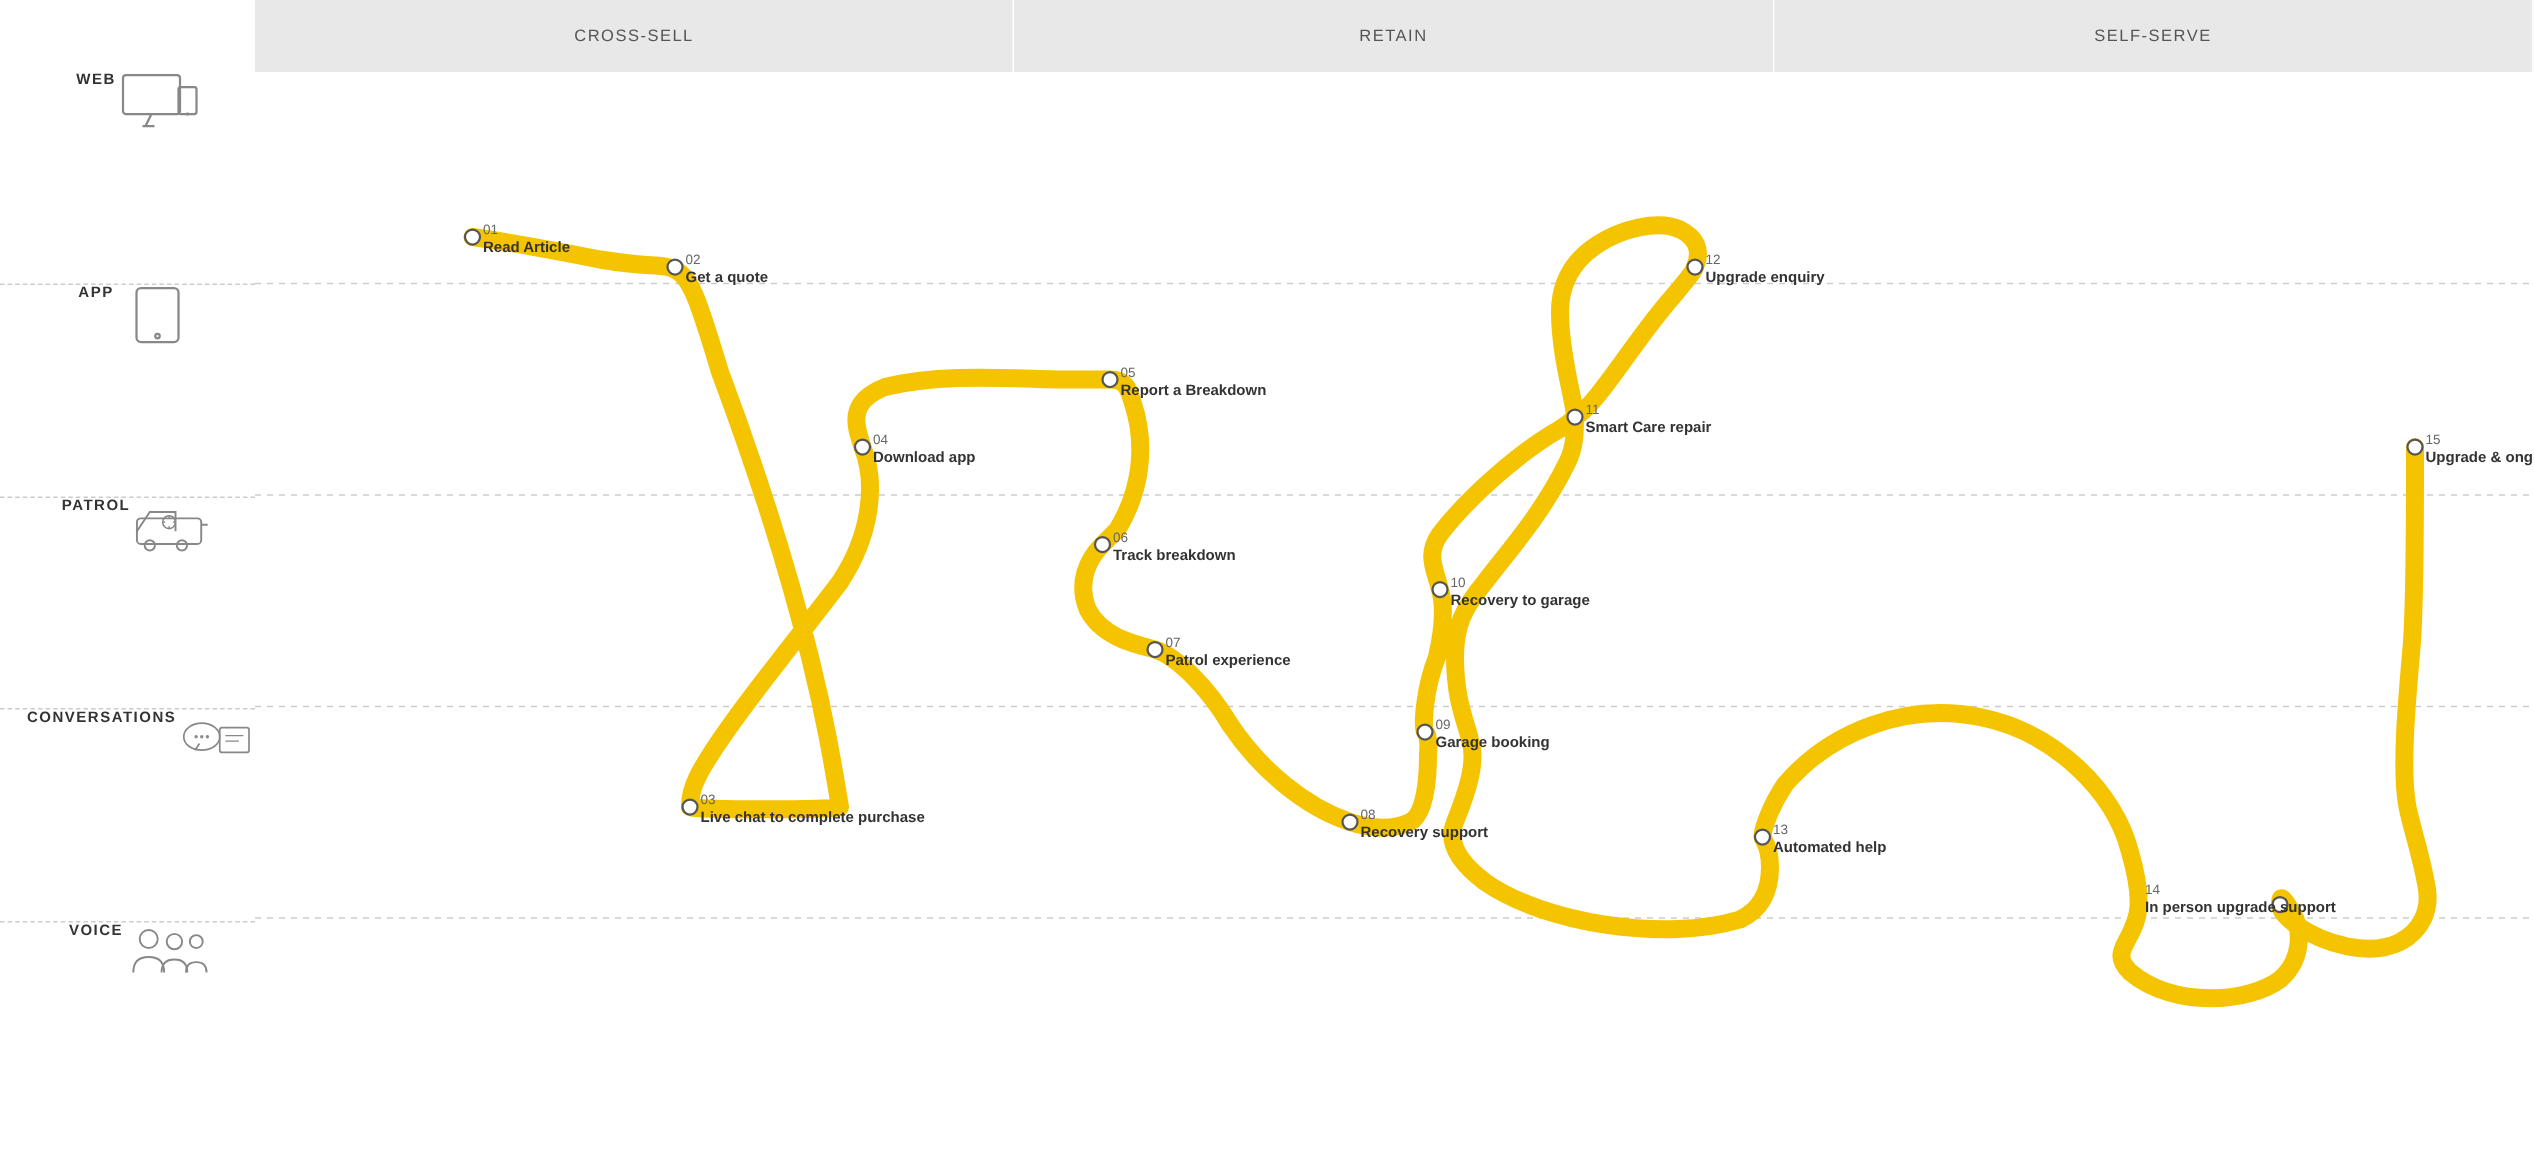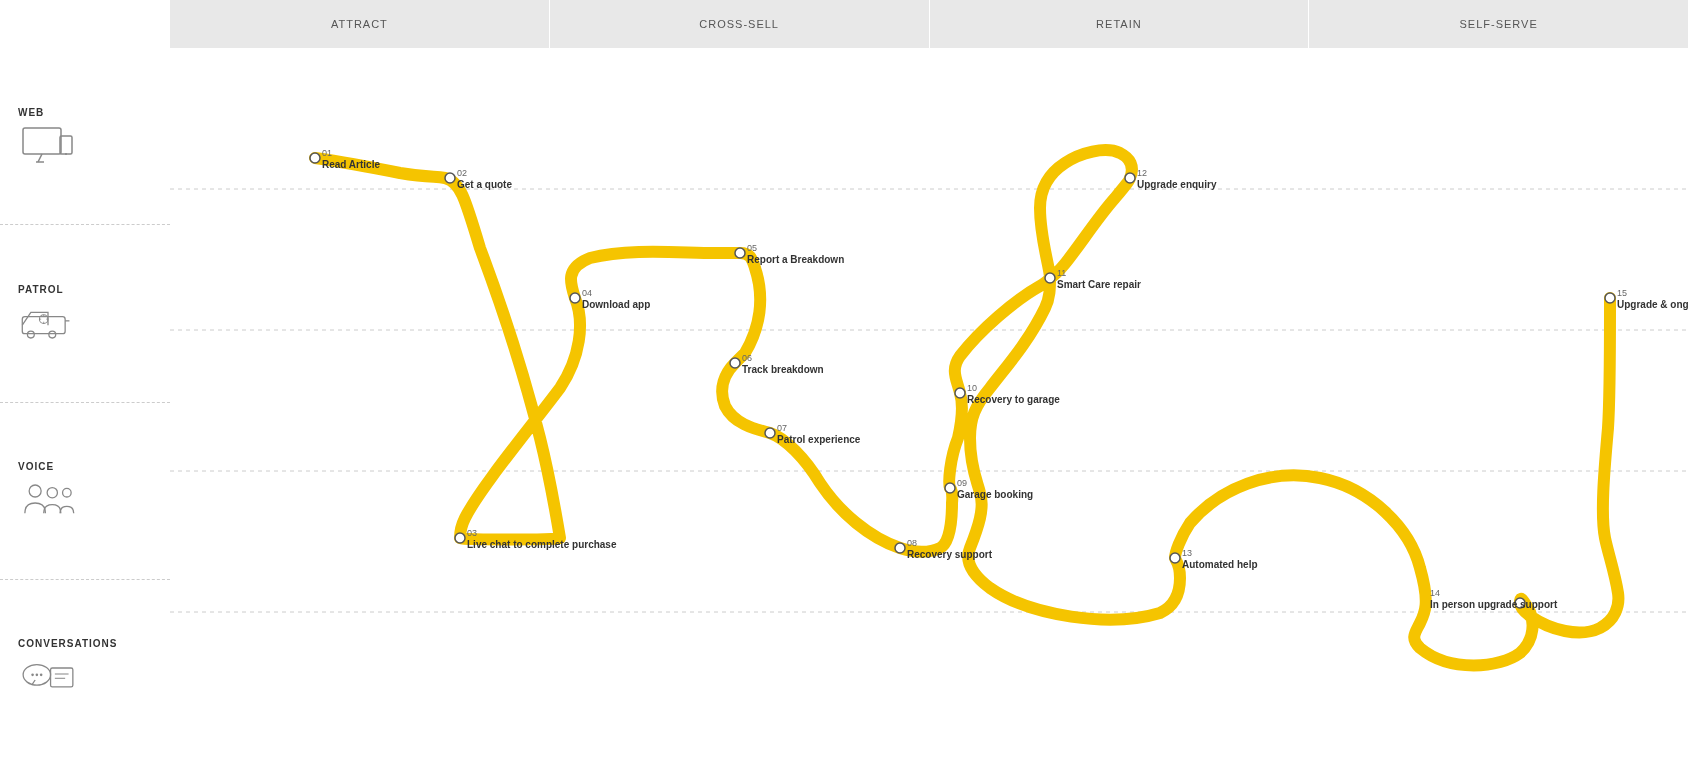--- a/index.html
+++ b/index.html
@@ -37,21 +37,20 @@
     .sidebar {
       width: 170px;
       flex-shrink: 0;
       display: flex;
       flex-direction: column;
     }
 
     .sidebar-row {
       flex: 1;
       display: flex;
-      flex-direction: column;
       justify-content: center;
       padding-left: 18px;
       border-bottom: 1px dashed #ccc;
     }
     .sidebar-row:last-child { border-bottom: none; }
 
     .sidebar-label {
       font-size: 10px;
       font-weight: bold;
       letter-spacing: 1px;
@@ -90,78 +89,85 @@
     .row-divider {
       stroke: #ccc;
       stroke-dasharray: 4,4;
       stroke-width: 1;
     }
   </style>
 </head>
 <body>
 
 <div class="header-row">
-  <div class="header-cell">ATTRACT</div>
   <div class="header-cell">CROSS-SELL</div>
   <div class="header-cell">RETAIN</div>
   <div class="header-cell">SELF-SERVE</div>
 </div>
 
 <div class="main-area">
 
   <div class="sidebar">
 
     <div class="sidebar-row">
       <div class="sidebar-label">WEB</div>
       <svg class="sidebar-icon" viewBox="0 0 60 40">
         <rect x="5" y="2" width="38" height="26" rx="2" fill="none" stroke="#888" stroke-width="1.5"></rect>
         <line x1="24" y1="28" x2="20" y2="36" stroke="#888" stroke-width="1.5"></line>
         <line x1="26" y1="36" x2="18" y2="36" stroke="#888" stroke-width="1.5"></line>
         <rect x="42" y="10" width="12" height="18" rx="1.5" fill="none" stroke="#888" stroke-width="1.5"></rect>
         <line x1="48" y1="27" x2="48" y2="29" stroke="#888" stroke-width="1.5"></line>
       </svg>
     </div>
 
+    <div class="sidebar-row">
+      <div class="sidebar-label">APP</div>
+      <svg class="sidebar-icon" viewBox="0 0 60 40">
+        <rect x="15" y="2" width="28" height="36" rx="3" fill="none" stroke="#888" stroke-width="1.5"></rect>
+        <line x1="29" y1="34" x2="29" y2="34" stroke="#888" stroke-width="2"></line>
+        <circle cx="29" cy="34" r="1.5" fill="none" stroke="#888" stroke-width="1.5"></circle>
+      </svg>
+    </div>
 
     <div class="sidebar-row">
       <div class="sidebar-label">PATROL</div>
       <svg class="sidebar-icon" viewBox="0 0 70 45">
         <rect x="5" y="15" width="50" height="20" rx="3" fill="none" stroke="#888" stroke-width="1.5"></rect>
         <path d="M5,25 L15,10 L35,10 L35,25" fill="none" stroke="#888" stroke-width="1.5"></path>
         <circle cx="15" cy="36" r="4" fill="none" stroke="#888" stroke-width="1.5"></circle>
         <circle cx="40" cy="36" r="4" fill="none" stroke="#888" stroke-width="1.5"></circle>
         <line x1="55" y1="20" x2="60" y2="20" stroke="#888" stroke-width="1.5"></line>
         <circle cx="30" cy="18" r="5" fill="none" stroke="#888" stroke-width="1.2"></circle>
         <path d="M30,13 L30,15 M30,21 L30,23 M25,18 L27,18 M33,18 L35,18" stroke="#888" stroke-width="1"></path>
-      </svg>
-    </div>
-
-    <div class="sidebar-row">
-      <div class="sidebar-label">VOICE</div>
-      <svg class="sidebar-icon" viewBox="0 0 70 45">
-        <circle cx="20" cy="12" r="7" fill="none" stroke="#888" stroke-width="1.5"></circle>
-        <path d="M8,38 Q8,26 20,26 Q32,26 32,38" fill="none" stroke="#888" stroke-width="1.5"></path>
-        <circle cx="40" cy="14" r="6" fill="none" stroke="#888" stroke-width="1.5"></circle>
-        <path d="M30,38 Q30,28 40,28 Q50,28 50,38" fill="none" stroke="#888" stroke-width="1.5"></path>
-        <circle cx="57" cy="14" r="5" fill="none" stroke="#888" stroke-width="1.5"></circle>
-        <path d="M49,38 Q49,30 57,30 Q65,30 65,38" fill="none" stroke="#888" stroke-width="1.5"></path>
       </svg>
     </div>
 
     <div class="sidebar-row">
       <div class="sidebar-label">CONVERSATIONS</div>
       <svg class="sidebar-icon" viewBox="0 0 70 45">
         <ellipse cx="22" cy="20" rx="16" ry="12" fill="none" stroke="#888" stroke-width="1.5"></ellipse>
         <circle cx="17" cy="20" r="1.5" fill="#888"></circle>
         <circle cx="22" cy="20" r="1.5" fill="#888"></circle>
         <circle cx="27" cy="20" r="1.5" fill="#888"></circle>
         <path d="M16,32 L20,26" fill="none" stroke="#888" stroke-width="1.5"></path>
         <rect x="38" y="12" width="26" height="22" rx="2" fill="none" stroke="#888" stroke-width="1.5"></rect>
         <line x1="43" y1="19" x2="59" y2="19" stroke="#888" stroke-width="1.2"></line>
         <line x1="43" y1="24" x2="55" y2="24" stroke="#888" stroke-width="1.2"></line>
+      </svg>
+    </div>
+
+    <div class="sidebar-row">
+      <div class="sidebar-label">VOICE</div>
+      <svg class="sidebar-icon" viewBox="0 0 70 45">
+        <circle cx="20" cy="12" r="7" fill="none" stroke="#888" stroke-width="1.5"></circle>
+        <path d="M8,38 Q8,26 20,26 Q32,26 32,38" fill="none" stroke="#888" stroke-width="1.5"></path>
+        <circle cx="40" cy="14" r="6" fill="none" stroke="#888" stroke-width="1.5"></circle>
+        <path d="M30,38 Q30,28 40,28 Q50,28 50,38" fill="none" stroke="#888" stroke-width="1.5"></path>
+        <circle cx="57" cy="14" r="5" fill="none" stroke="#888" stroke-width="1.5"></circle>
+        <path d="M49,38 Q49,30 57,30 Q65,30 65,38" fill="none" stroke="#888" stroke-width="1.5"></path>
       </svg>
     </div>
   </div>
 
   <div class="chart-area">
     <svg viewBox="0 0 1519 708" preserveAspectRatio="none">
 
       <line x1="0" y1="141" x2="1519" y2="141" class="row-divider"></line>
       <line x1="0" y1="282" x2="1519" y2="282" class="row-divider"></line>
       <line x1="0" y1="423" x2="1519" y2="423" class="row-divider"></line>

